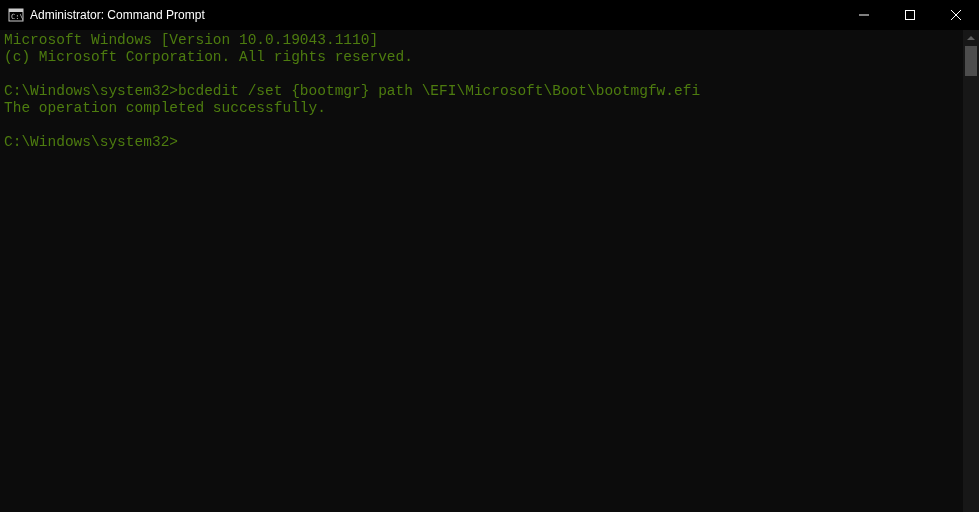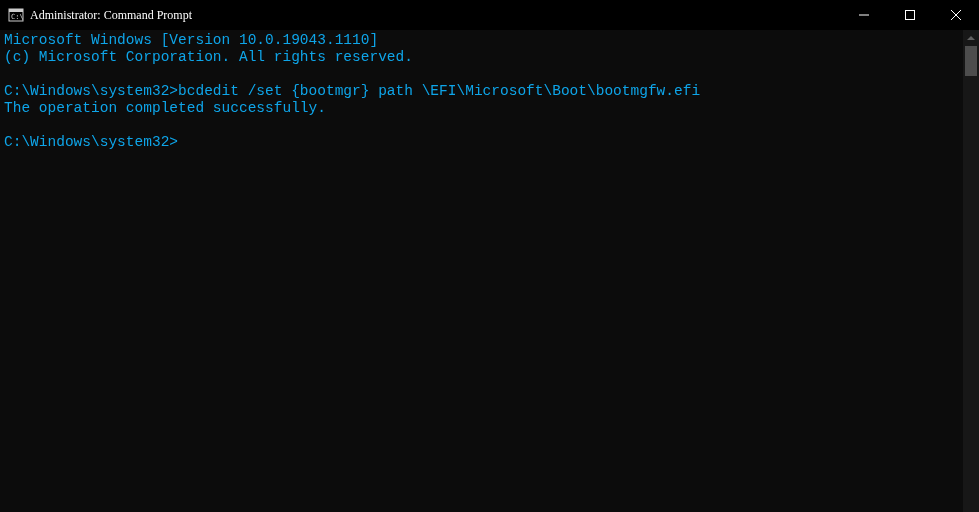--- a/index.html
+++ b/index.html
@@ -39,21 +39,20 @@
       display: flex;
       align-items: center;
       justify-content: center;
     }
     .titlebar-icon svg {
       width: 16px;
       height: 16px;
     }
     .titlebar-text {
       flex: 0 0 auto;
-      font-family: Liberation Serif, serif;
     }
     .titlebar-spacer {
       flex: 1;
     }
     .titlebar-controls {
       display: flex;
       height: 100%;
     }
     .titlebar-button {
       width: 46px;
@@ -70,21 +69,21 @@
     }
     .content-wrapper {
       flex: 1;
       display: flex;
       position: relative;
       background: #0c0c0c;
     }
     .terminal {
       flex: 1;
       padding: 2px 4px;
-      color: #0ea5e9;
+      color: #4d7c0f;
       font-size: 14.5px;
       line-height: 17px;
       white-space: pre;
       font-family: Consolas, 'Courier New', monospace;
       overflow: hidden;
     }
     .scrollbar {
       width: 16px;
       background: #171717;
       position: relative;

